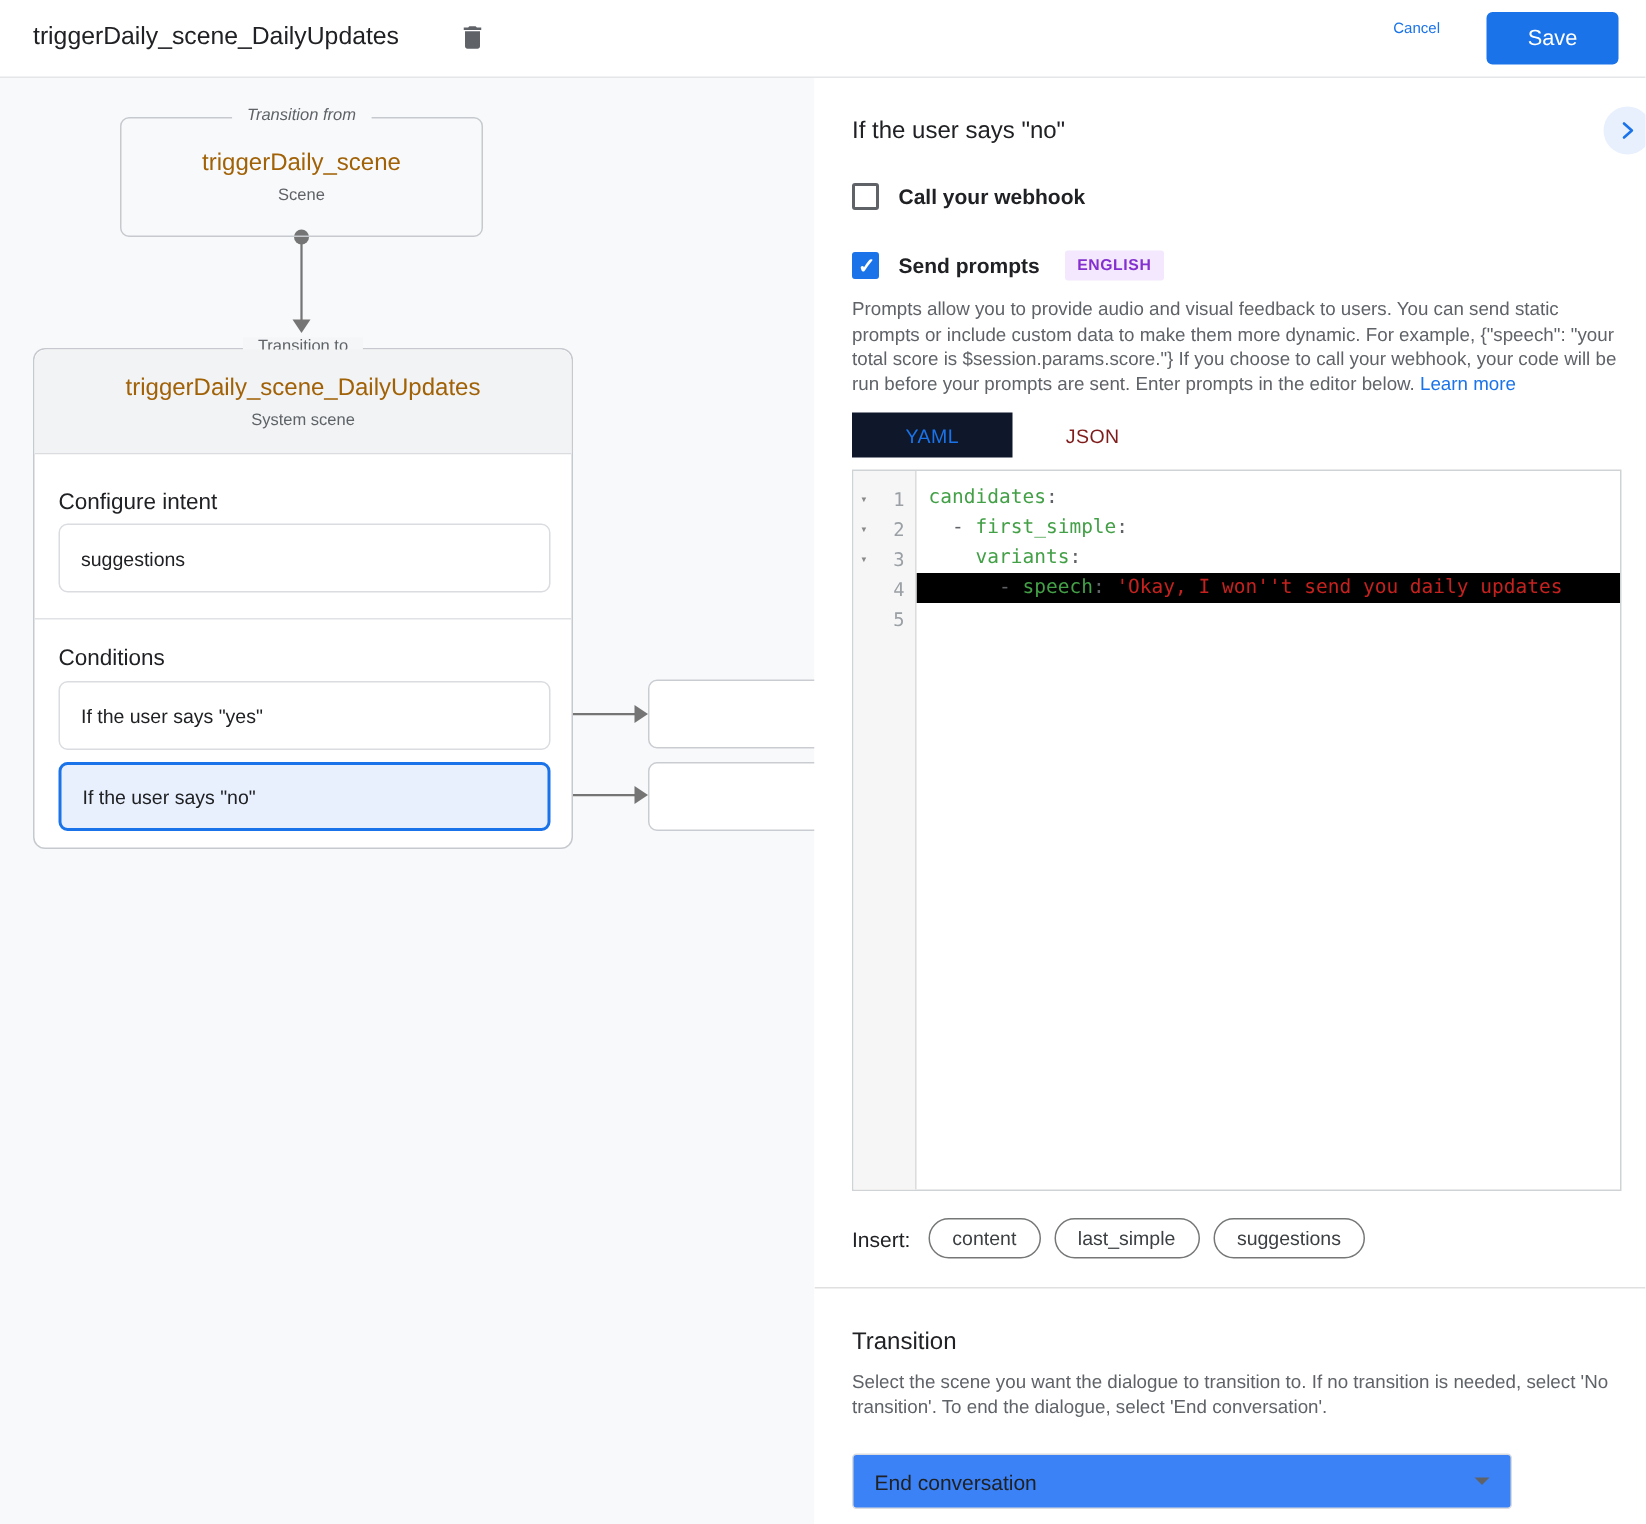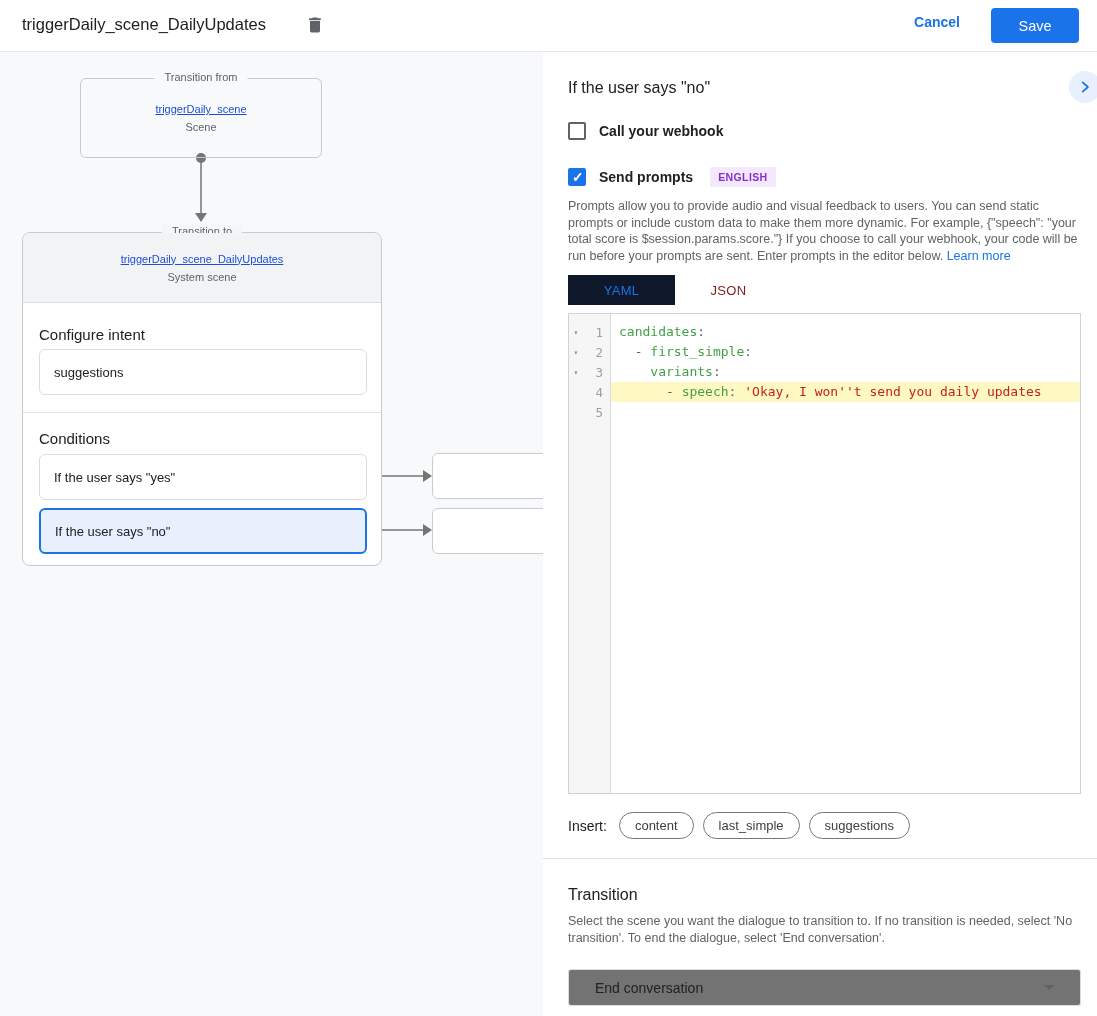--- a/index.html
+++ b/index.html
@@ -7,40 +7,40 @@
     font-family:"Liberation Sans", sans-serif; color:#202124; }
 
   
   .topbar { position:absolute; left:0; top:0; width:1097px; height:52px;
     background:#fff; border-bottom:1px solid #e4e6e8; z-index:30; }
   .topbar-title { position:absolute; left:22px; top:15px; font-size:16.5px;
     font-weight:500; color:#202124; }
   .trash-btn { position:absolute; left:303px; top:14px; width:24px; height:24px;
     border:none; background:transparent; cursor:pointer; }
   .cancel-btn { position:absolute; right:137px; top:14px; background:transparent;
-    border:none; color:#1a73e8; font-size:14px; font-weight:700; cursor:pointer;
+    border:none; color:#1a73e8; font-size:10px; font-weight:400; cursor:pointer;
     font-family:"Liberation Sans", sans-serif; }
   .save-btn { position:absolute; right:18px; top:8px; width:88px; height:35px;
     background:#1a73e8; color:#fff; border:none; border-radius:4px;
     font-size:14.5px; font-weight:500; cursor:pointer;
     font-family:"Liberation Sans", sans-serif;margin-left:43px; }
 
   
   .canvas { position:absolute; left:0; top:52px; width:543px; height:964px;
     background:#f8f9fa; overflow:hidden; }
   .flow-svg { position:absolute; left:0; top:0; width:543px; height:964px; }
 
   .from-box { position:absolute; left:80px; top:26px; width:242px; height:80px;
     border:1px solid #c6cacf; border-radius:6px; background:transparent;
     display:flex; flex-direction:column; align-items:center; justify-content:center; }
   .legend { position:absolute; top:-8px; left:50%; transform:translateX(-50%);
     font-size:11px; color:#5f6368; padding:0 10px; white-space:nowrap; }
-  .legend-light { background:#f8f9fa; }
+  .legend-light { background:#f8f9fa;font-style:italic; }
   .legend-mid { background:#f4f6f7; }
-  .node-title { font-size:11px; color:#1d4ed8;text-decoration:underline; }
+  .node-title { font-size:16px; color:#a16207; }
   .node-sub { font-size:11px; color:#5f6368; margin-top:6px; }
 
   .to-card { position:absolute; left:22px; top:180px; width:360px; height:334px;
     background:#fff; border:1px solid #c6cacf; border-radius:8px;text-align:right; }
   .to-card-header { position:absolute; left:0; top:0; width:100%; height:70px;
     background:#f1f3f4; border-bottom:1px solid #dadce0; border-radius:8px 8px 0 0;
     display:flex; flex-direction:column; align-items:center; justify-content:center; }
   .section-label { position:absolute; left:16px; font-size:15px; color:#202124; }
   .intent-box { position:absolute; left:16px; top:116px; width:328px; height:46px;
     border:1px solid #dadce0; border-radius:6px; background:#fff;
@@ -87,42 +87,42 @@
   .editor { position:absolute; left:25px; top:261px; width:513px; height:481px;
     border:1px solid #d0d3d6; background:#fff; display:flex;
     font-family:"DejaVu Sans Mono", monospace; font-size:13px; }
   .gutter { width:42px; background:#f6f6f6; border-right:1px solid #dcdcdc;
     padding-top:8px; flex:0 0 auto; }
   .gutter-row { height:20px; display:flex; align-items:center; }
   .fold { width:14px; font-size:8px; color:#8a8a8a; text-align:center; cursor:pointer; }
   .lnum { flex:1; text-align:right; padding-right:7px; color:#9aa0a6; font-size:12.5px; }
   .code { flex:1; padding-top:8px; overflow:hidden; cursor:text; }
   .code-line { height:20px; white-space:pre; padding-left:8px; line-height:20px; }
-  .code-line.active { background:#fef9c3; }
+  .code-line.active { background:#000000; }
   .tok-key { color:#43a047; }
   .tok-str { color:#c5221f; }
   .tok-punc { color:#5f6368; }
   .tok-plain { color:#202124; }
 
   .insert-row { position:absolute; left:25px; top:760px; display:flex;
     align-items:center; gap:9px; }
   .insert-label { font-size:14px; color:#202124; margin-right:3px; }
   .chip { border:1px solid #747775; border-radius:14px; background:#fff;
     padding:5px 15px; font-size:13px; color:#3c4043; cursor:pointer;
     font-family:"Liberation Sans", sans-serif; }
 
   .panel-divider { position:absolute; left:0; top:806px; width:554px; height:1px;
     background:#e0e0e0; }
   .transition-heading { position:absolute; left:25px; top:834px; font-size:16px;
     color:#202124; }
   .transition-desc { position:absolute; left:25px; top:861px; width:516px;
     font-size:12.5px; line-height:16.6px; color:#5f6368; }
-  .select-box { position:absolute; left:25px; top:917px; width:513px; height:37px;
-    border:1px solid #dadce0; border-radius:3px; background:#737373; display:flex;
-    align-items:center; padding:0 26px; font-size:14px; color:#202124; cursor:pointer; }
+  .select-box { position:absolute; left:25px; top:917px; width:440px; height:37px;
+    border:1px solid #dadce0; border-radius:3px; background:#3b82f6; display:flex;
+    align-items:center; padding:0 14px; font-size:14px; color:#202124; cursor:pointer; }
   .select-caret { margin-left:auto; width:0; height:0; border-left:5px solid transparent;
     border-right:5px solid transparent; border-top:5px solid #5f6368; }
 </style>
 </head>
 <body>
 
 <div class="topbar">
   <div class="topbar-title">triggerDaily_scene_DailyUpdates</div>
   <button class="trash-btn">
     <span>

